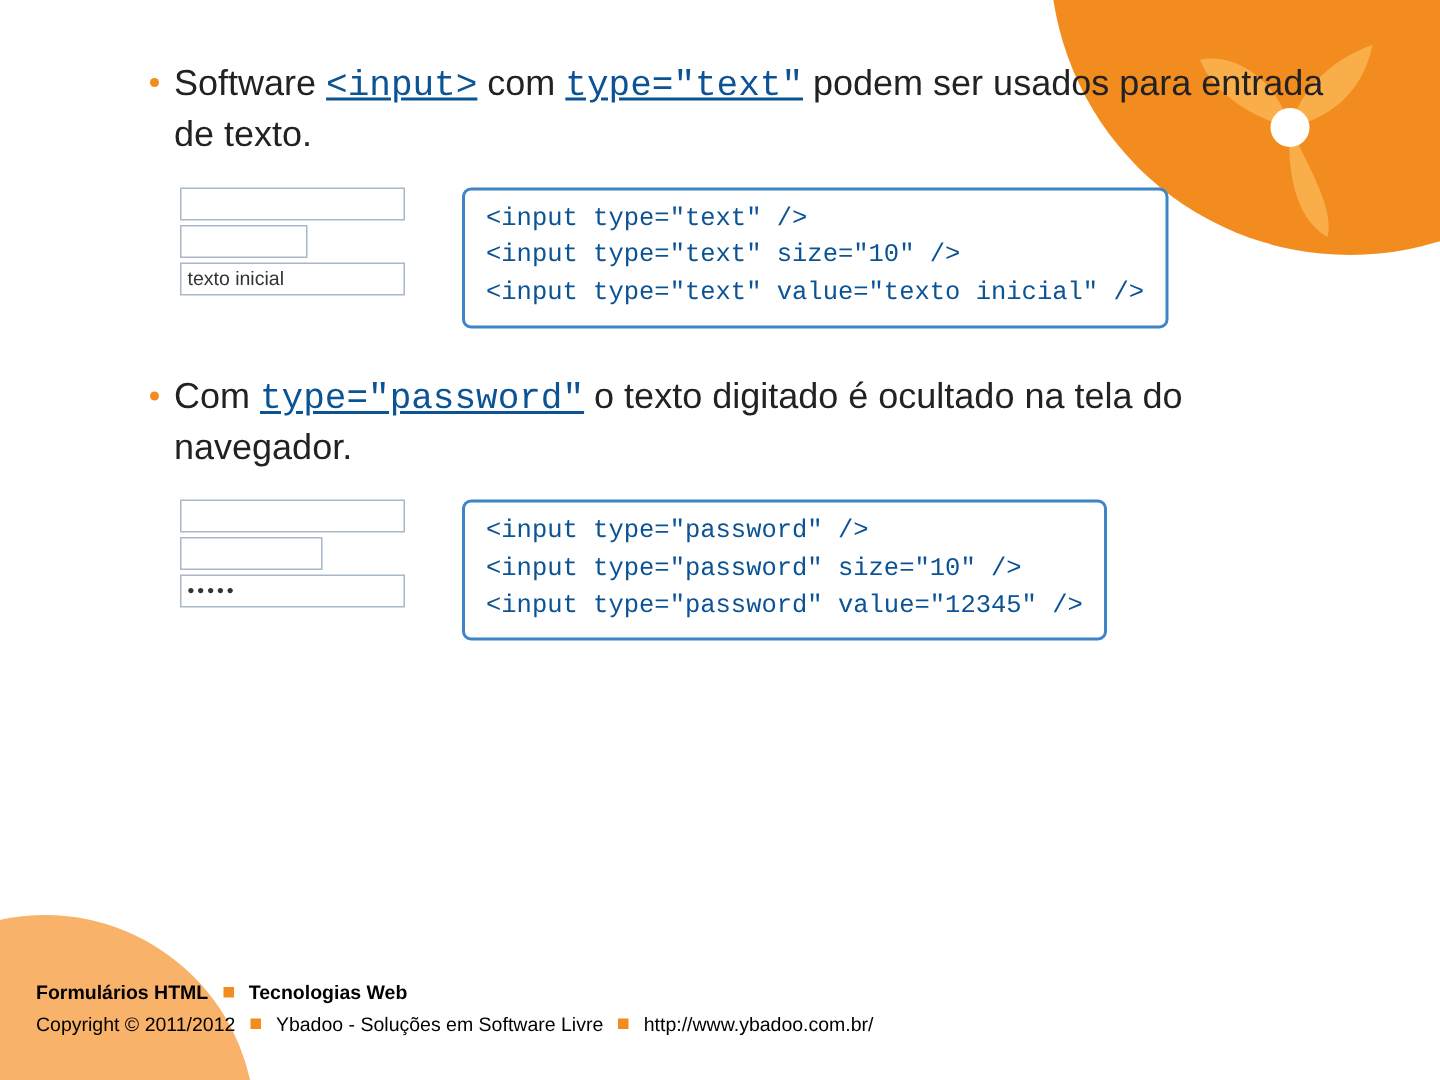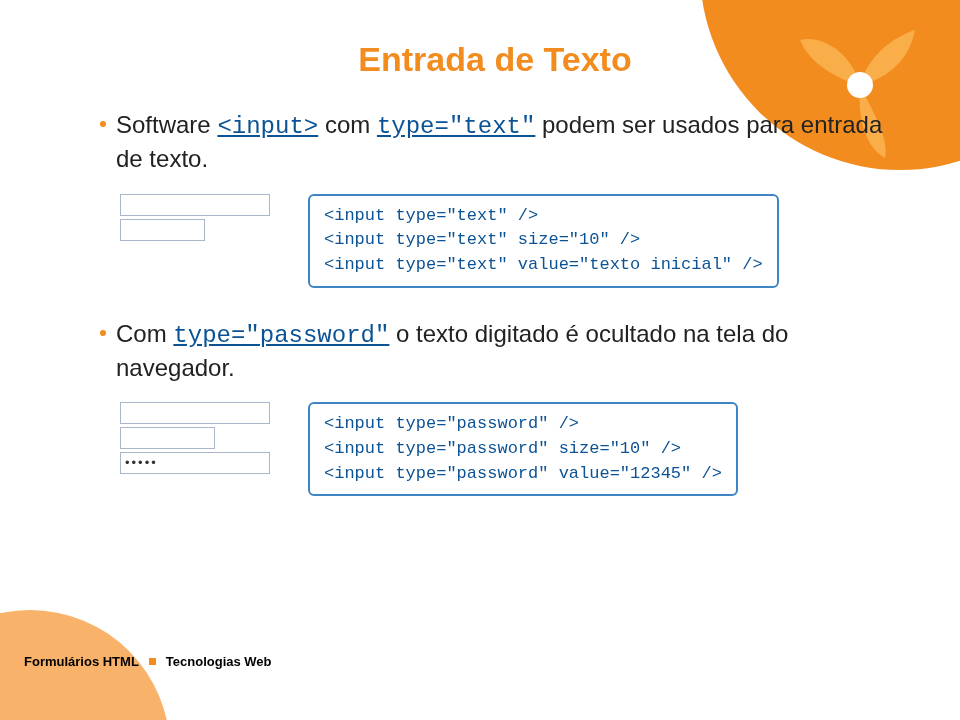--- a/index.html
+++ b/index.html
@@ -153,33 +153,33 @@
 <div class="bg-circle-bottom"></div>
 
 <svg class="logo-shape" width="140" height="150" viewBox="0 0 140 150">
   <path d="M70 75 C 60 40, 30 25, 10 30 C 20 55, 50 70, 70 75 Z" fill="#f9ae4a"></path>
   <path d="M70 75 C 80 40, 110 25, 125 20 C 118 55, 92 70, 70 75 Z" fill="#f9ae4a"></path>
   <path d="M70 75 C 82 100, 100 130, 95 148 C 72 135, 68 100, 70 75 Z" fill="#f9ae4a"></path>
   <circle cx="70" cy="75" r="13" fill="#fff"></circle>
 </svg>
 
 <div class="slide">
-  <h1 class="title">Entrada de Texto</h1>
 
   <div class="bullet-row">
     <div class="bullet-dot"></div>
     <div class="bullet-text">
       <span>Software </span><span class="mono blue">&lt;input&gt;</span><span> com </span><span class="mono blue">type="text"</span><span> podem ser usados para entrada de texto.</span>
     </div>
   </div>
 
   <div class="example-row">
     <div class="example-inputs">
       <div class="fake-input fi1"></div>
       <div class="fake-input fi2"></div>
+      <div class="fake-input fi3">texto inicial</div>
     </div>
     <div class="code-box"><span>&lt;input type="text" /&gt;</span>
 <span>&lt;input type="text" size="10" /&gt;</span>
 <span>&lt;input type="text" value="texto inicial" /&gt;</span></div>
   </div>
 
   <div class="bullet-row">
     <div class="bullet-dot"></div>
     <div class="bullet-text">
       <span>Com </span><span class="mono blue">type="password"</span><span> o texto digitado é ocultado na tela do navegador.</span>
@@ -197,14 +197,21 @@
 <span>&lt;input type="password" value="12345" /&gt;</span></div>
   </div>
 </div>
 
 <div class="footer">
   <div class="footer-line1">
     <span>Formulários HTML</span>
     <span class="fsep"></span>
     <span>Tecnologias Web</span>
   </div>
+  <div class="footer-line2">
+    <span>Copyright © 2011/2012</span>
+    <span class="fsep"></span>
+    <span>Ybadoo - Soluções em Software Livre</span>
+    <span class="fsep"></span>
+    <span>http://www.ybadoo.com.br/</span>
+  </div>
 
 </div>
 
 </body></html>

